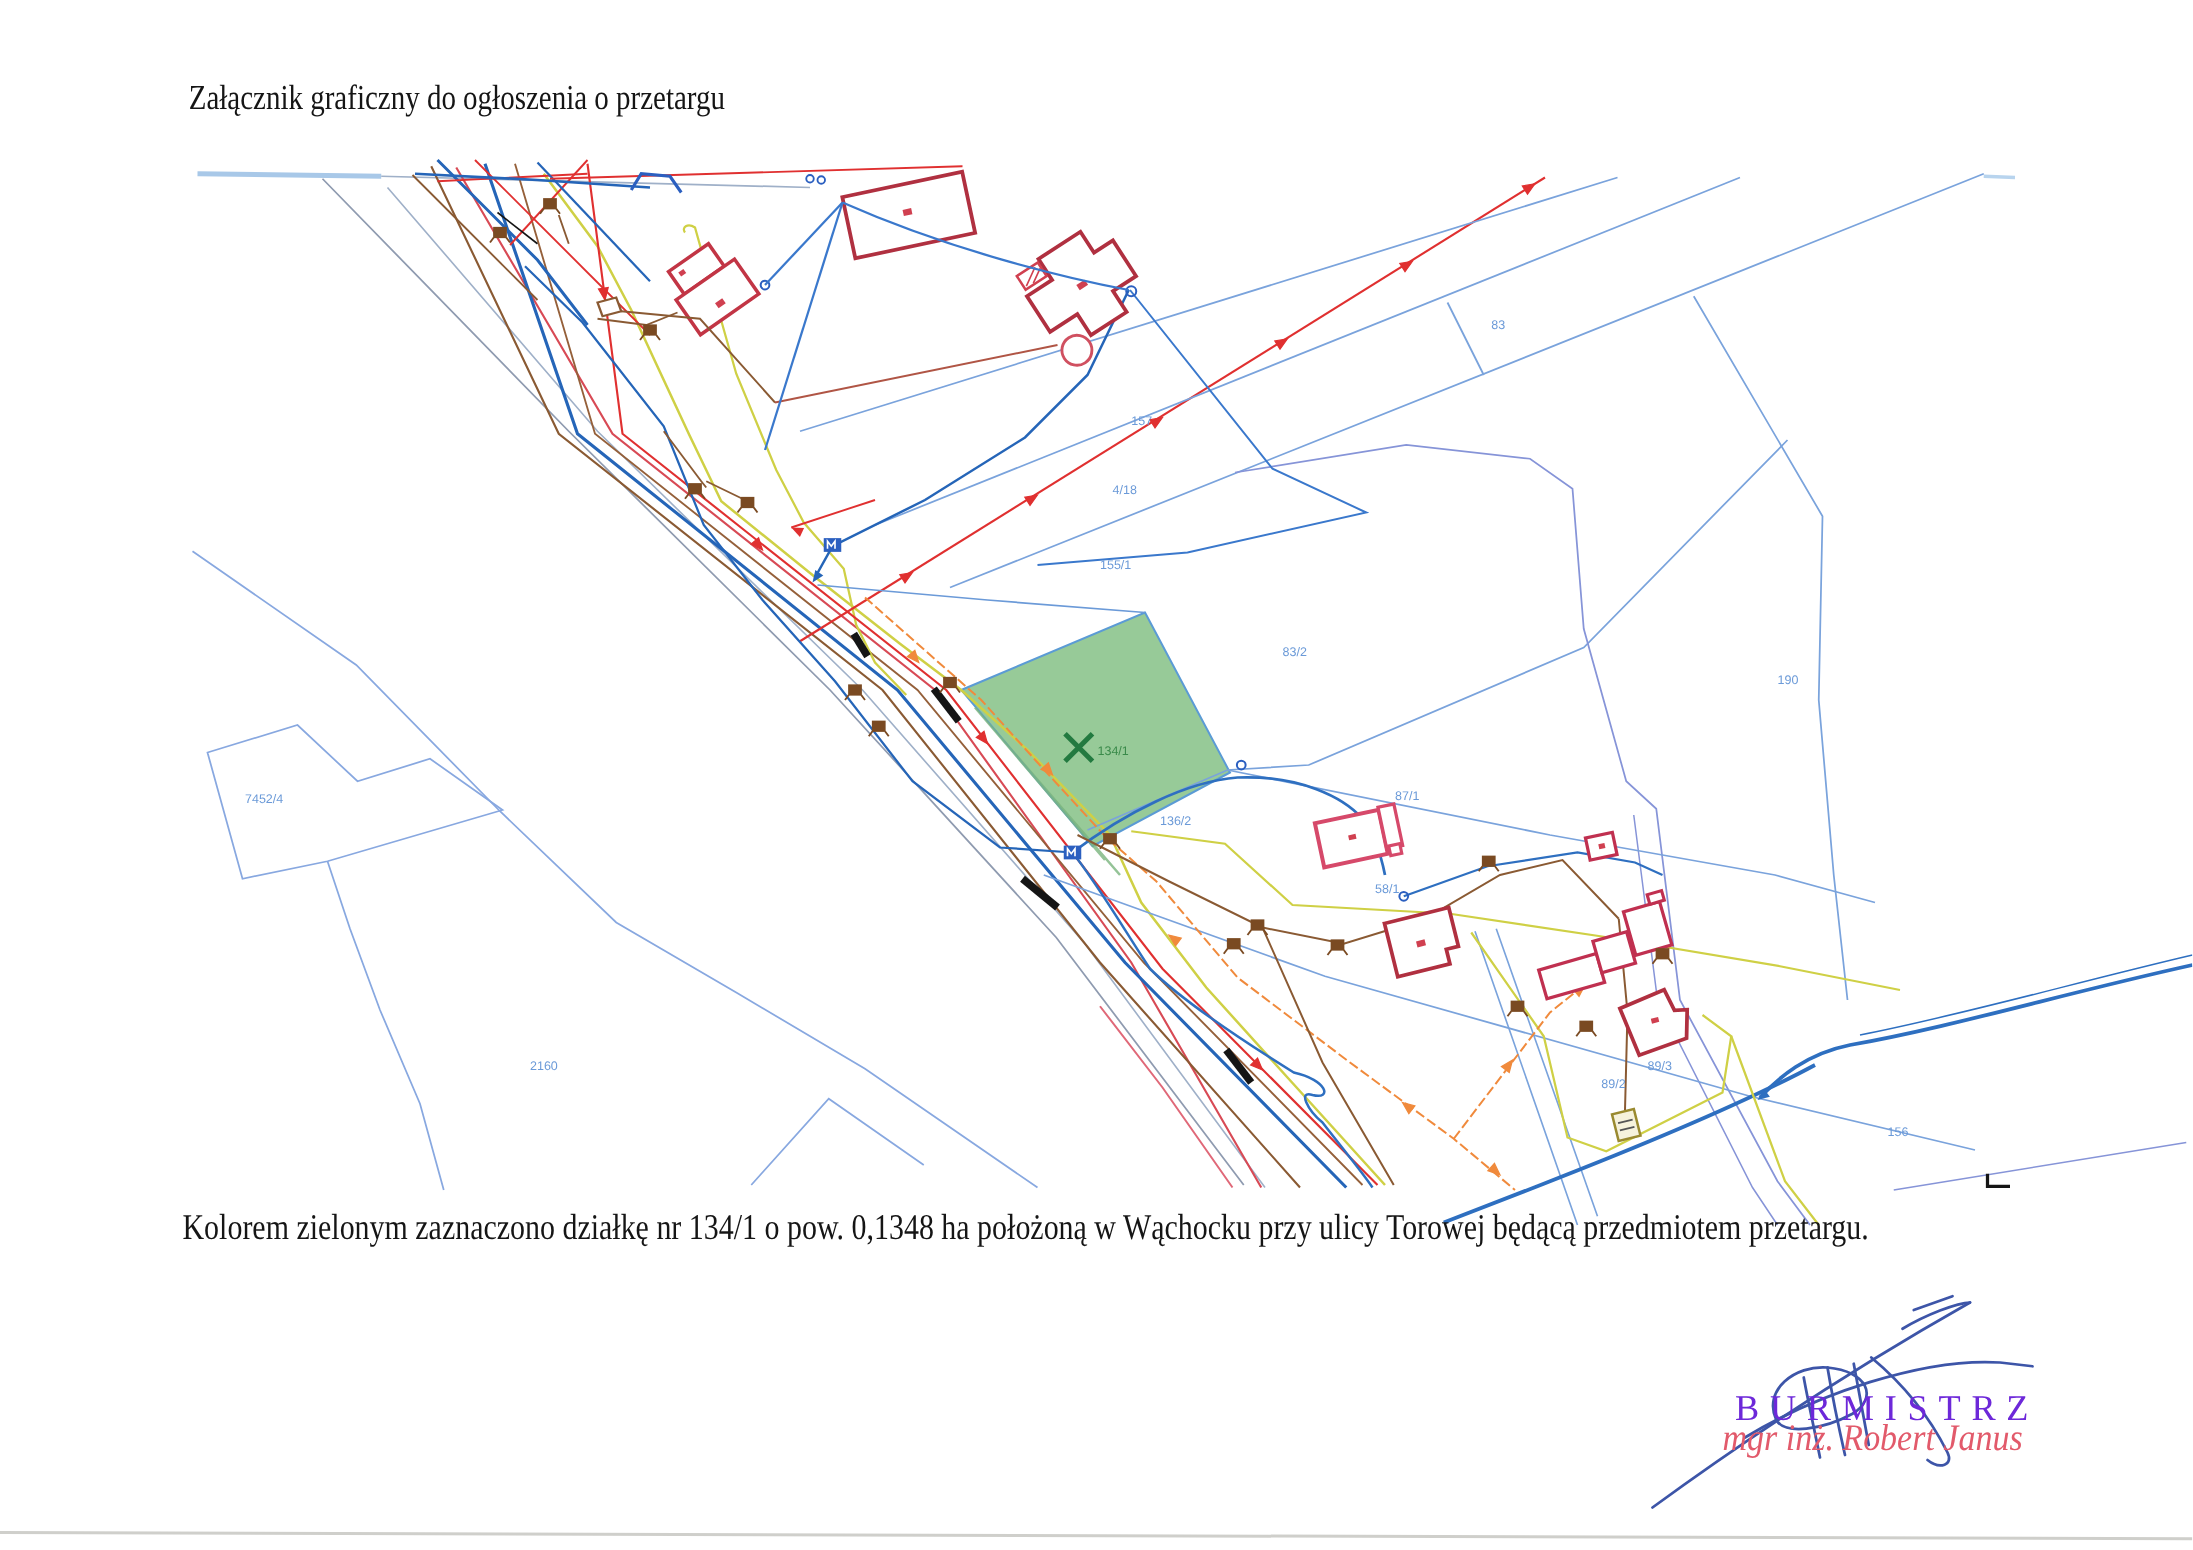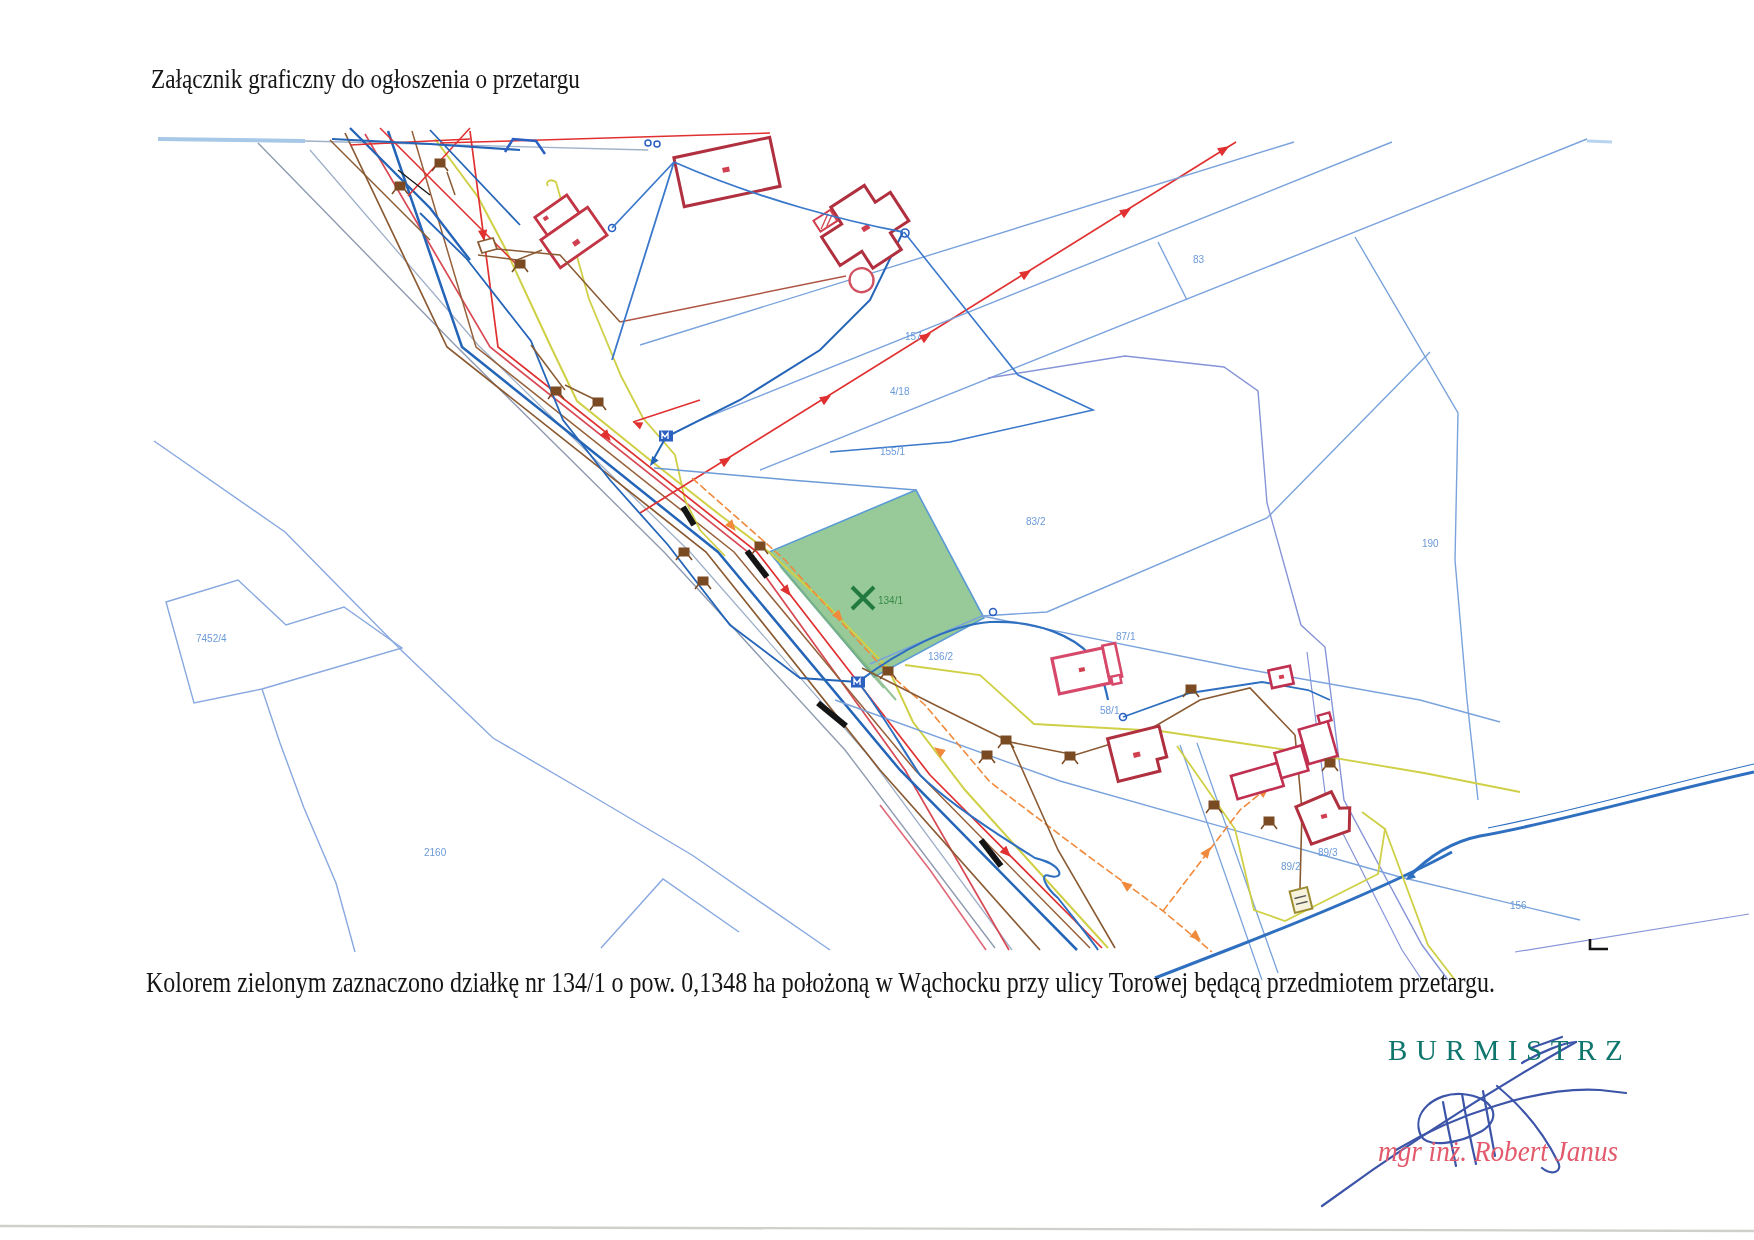--- a/index.html
+++ b/index.html
@@ -409,15 +409,15 @@
 <path d="M1497,1086 C1526,1110 1546,1138 1558,1162 C1563,1172 1552,1176 1542,1168"></path>
 </g>
 
 <g>
       <path d="M0,1226 L1754,1231" stroke="#cfcfcb" stroke-width="2.4" fill="none"></path>
     </g>
 </svg>
 
 <div class="t" style="left:146px;top:966px;font-size:29px;transform:scaleX(0.826);transform-origin:left top;">Kolorem zielonym zaznaczono działkę nr 134/1 o pow. 0,1348 ha położoną w Wąchocku przy ulicy Torowej będącą przedmiotem przetargu.</div>
 
-<div class="t" style="left:1388px;top:1034px;font-size:29px;letter-spacing:8.6px;color:#0f766e;">BURMISTRZ</div>
+<div class="t" style="left:1388px;top:1111px;font-size:29px;letter-spacing:8.6px;color:#6d28d9;">BURMISTRZ</div>
 
 <div class="t" style="left:1378px;top:1134px;font-size:30px;font-style:italic;color:#e25a6b;transform:scaleX(0.906);transform-origin:left top;">mgr inż. Robert Janus</div>
 
 </body></html>

